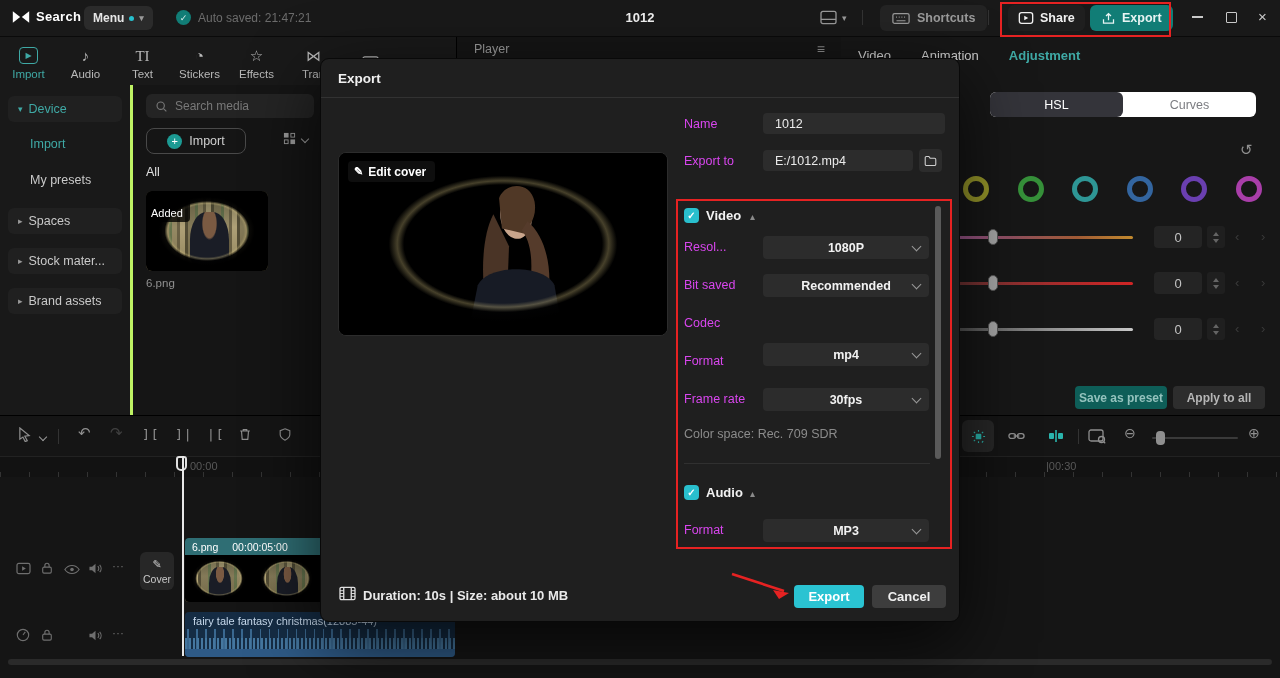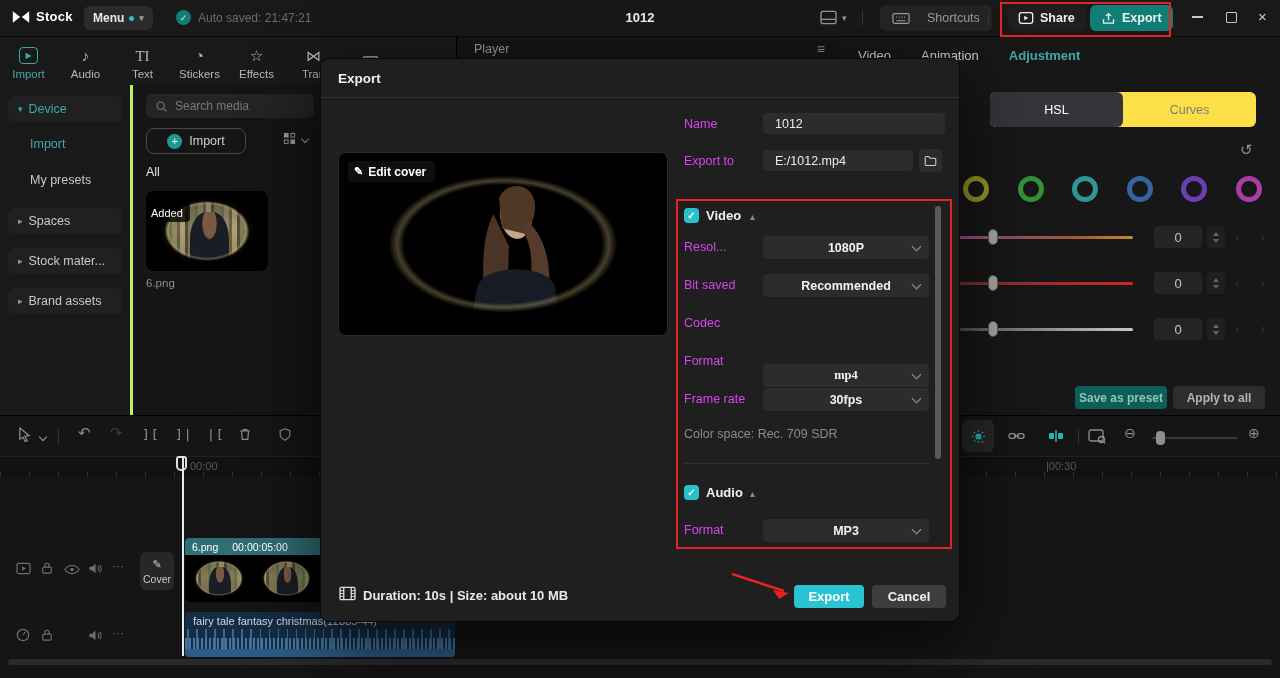--- a/index.html
+++ b/index.html
@@ -12,21 +12,21 @@
   
   #topbar{position:absolute;left:0;top:0;width:1280px;height:36px;background:#191919;border-bottom:1px solid #0a0a0a;z-index:12;}
   .logo{left:12px;top:9px;gap:6px;color:#fff;font-weight:bold;font-size:13px;letter-spacing:.3px;}
   .menu-btn{left:84px;top:6px;height:24px;background:#2b2b2b;border-radius:6px;padding:0 9px;gap:5px;color:#e6e6e6;font-weight:bold;}
   .teal-dot{width:5px;height:5px;border-radius:50%;background:#27c0ce;}
   .autosave{left:176px;top:10px;gap:7px;color:#6c6c6c;}
   .save-check{width:15px;height:15px;border-radius:50%;background:#117d76;color:#d7efed;font-size:9px;display:flex;align-items:center;justify-content:center;}
   .proj-title{left:50%;top:10px;transform:translateX(-50%);color:#f0f0f0;font-weight:bold;font-size:13px;}
   .tb-icon{color:#9a9a9a;}
   .tb-div{width:1px;height:15px;background:#333;}
-  .shortcuts-btn{left:880px;top:5px;height:26px;background:#242424;border-radius:6px;padding:0 12px;gap:17px;color:#9b9b9b;font-weight:normal;font-size:12.5px;}
+  .shortcuts-btn{left:880px;top:5px;height:26px;background:#242424;border-radius:6px;padding:0 12px;gap:7px;color:#9b9b9b;font-weight:bold;font-size:12.5px;}
   .share-btn{left:1008px;top:5px;height:26px;background:#1f1f1f;border-radius:6px;padding:0 10px;gap:6px;color:#f0f0f0;font-weight:bold;font-size:12.5px;}
   .export-btn-top{left:1090px;top:5px;height:26px;background:#117d76;border-radius:6px;padding:0 11px;gap:6px;color:#e7f4f3;font-weight:bold;font-size:12.5px;}
   .win{color:#c9c9c9;top:10px;}
   .win-bar{width:11px;height:2px;background:#c9c9c9;margin-top:6px;}
   .win-sq{width:9px;height:9px;border:1.5px solid #c9c9c9;border-radius:1px;margin-top:2px;}
   #topbar-redbox{left:1000px;top:2px;width:167px;height:31px;border:2px solid #e62222;z-index:50;pointer-events:none;}
 
   
   #ribbon{left:0;top:36px;width:456px;height:49px;background:#191919;z-index:1;}
   .rtab{width:57px;display:flex;flex-direction:column;align-items:center;gap:3px;padding-top:6px;color:#b8b8b8;}
@@ -57,21 +57,21 @@
   .media-fn{left:13px;top:192px;color:#8f8f8f;font-size:11.5px;}
 
   
   #player{left:456px;top:36px;width:385px;height:379px;background:#0e0e0e;border-left:1px solid #000;border-right:1px solid #000;}
   .player-head{height:26px;background:#151515;display:flex;align-items:center;justify-content:space-between;padding:0 17px;color:#9a9a9a;font-size:12.5px;}
 
   
   #inspector{left:841px;top:36px;width:439px;height:379px;background:#171717;}
   .insp-tabs{left:17px;top:12px;gap:30px;font-size:13px;color:#cfcfcf;}
   .insp-tab.active{color:#3fa9a5;font-weight:bold;}
-  .seg{left:149px;top:56px;width:266px;height:35px;background:#fde047;border-radius:6px;display:flex;}
+  .seg{left:149px;top:56px;width:266px;height:25px;background:#ffffff;border-radius:6px;display:flex;}
   .seg-item{flex:1;display:flex;align-items:center;justify-content:center;font-size:12.5px;color:#7c7d82;border-radius:6px;}
   .seg-item.active{background:#34343a;color:#fff;}
   .reset{left:399px;top:105px;color:#8f8f8f;font-size:15px;}
   .ring{width:16px;height:16px;border-radius:50%;border:5px solid #888;position:absolute;top:140px;}
   .sl-track{position:absolute;height:3px;border-radius:2px;width:187px;left:105px;}
   .sl-handle{position:absolute;width:10px;height:16px;border-radius:5px;background:#a6a6a6;border:1px solid #555;left:147px;box-sizing:border-box;}
   .sl-val{position:absolute;left:313px;width:48px;height:22px;background:#242424;border-radius:4px;color:#c4c4c4;font-size:13px;display:flex;align-items:center;justify-content:center;}
   .stepper{position:absolute;left:366px;width:18px;height:22px;background:#1f1f1f;border-radius:3px;display:flex;flex-direction:column;align-items:center;justify-content:center;gap:3px;}
   .tri-up{width:0;height:0;border-left:3.5px solid transparent;border-right:3.5px solid transparent;border-bottom:4px solid #646464;}
   .tri-dn{width:0;height:0;border-left:3.5px solid transparent;border-right:3.5px solid transparent;border-top:4px solid #646464;}
@@ -155,21 +155,21 @@
 </head>
 <body>
 
 <div id="app">
 
   <header id="topbar">
     <div class="abs flex logo">
       <svg width="18" height="14" viewBox="0 0 22 16">
           <path d="M1 1l9 7-9 7zM21 1l-9 7 9 7z" fill="#fff"></path>
         </svg>
-      <span>Stock</span>
+      <span>Search</span>
     </div>
     <div class="abs flex menu-btn">
       <span>Menu</span>
       <span class="teal-dot"></span>
       <span style="color:#9a9a9a;font-size:9px;">▾</span>
     </div>
     <div class="abs flex autosave">
       <span class="save-check">✓</span>
       <span>Auto saved: 21:47:21</span>
     </div>
@@ -541,21 +541,21 @@
         <span>1080P</span>
         <i class="chev"></i>
       </div>
     <span class="fld-label" style="top:219px;">Bit saved</span>
     <div class="dd" style="top:215px;">
         <span>Recommended</span>
         <i class="chev"></i>
       </div>
     <span class="fld-label" style="top:257px;">Codec</span>
     <span class="fld-label" style="top:295px;">Format</span>
-    <div class="dd" style="top:305px;font-family:Liberation Serif, serif;">
+    <div class="dd" style="top:284px;">
         <span>mp4</span>
         <i class="chev"></i>
       </div>
     <span class="fld-label" style="top:333px;">Frame rate</span>
     <div class="dd" style="top:329px;">
         <span>30fps</span>
         <i class="chev"></i>
       </div>
     <div class="colorspace">Color space: Rec. 709 SDR</div>
     <div class="sec-div"></div>

